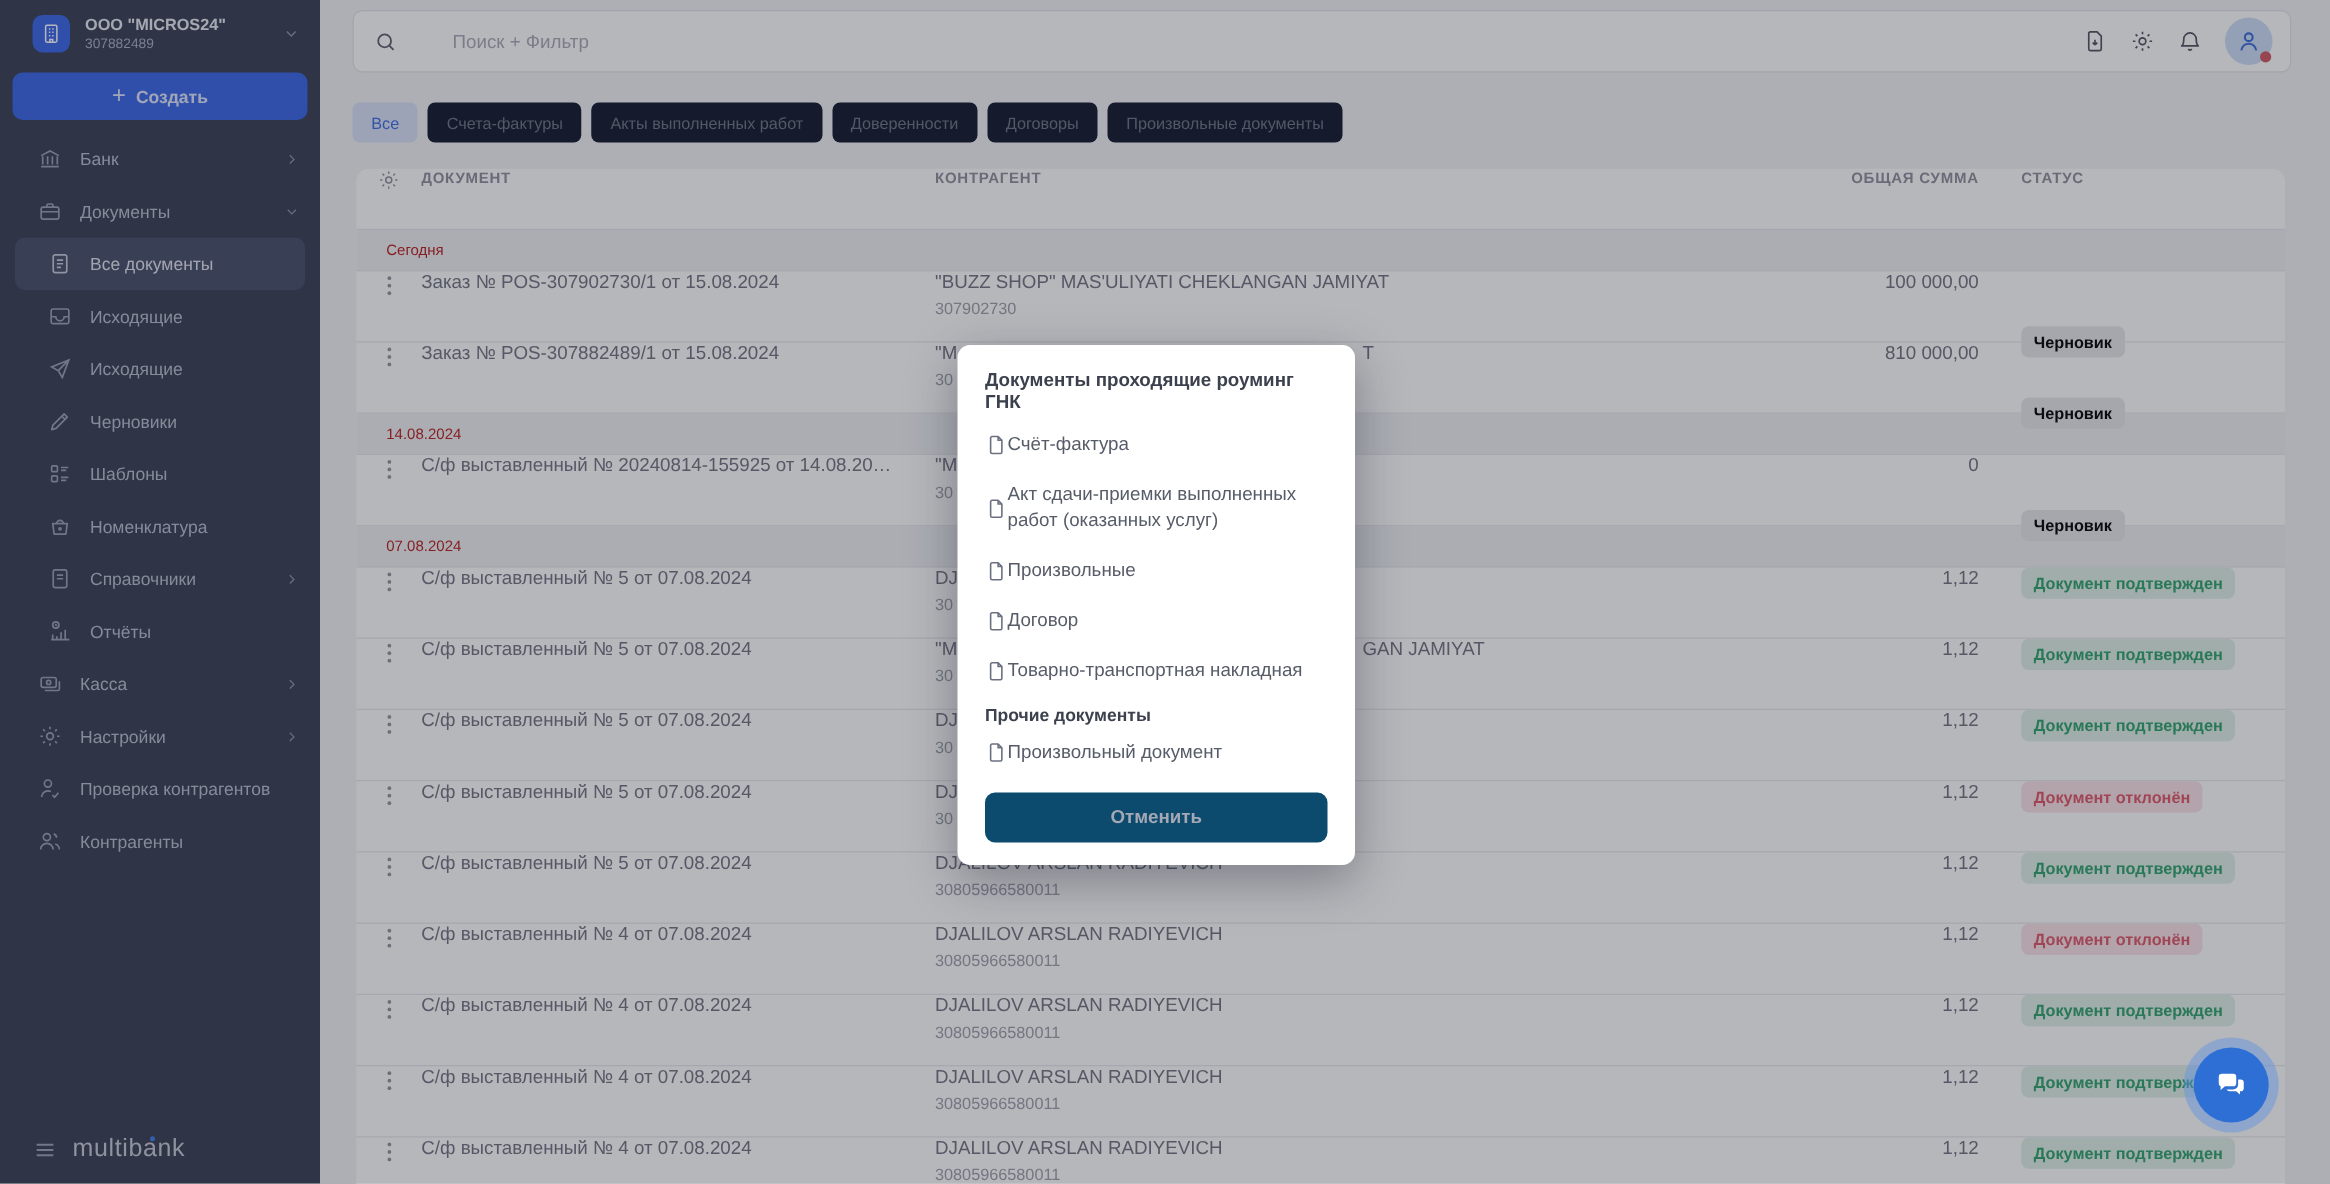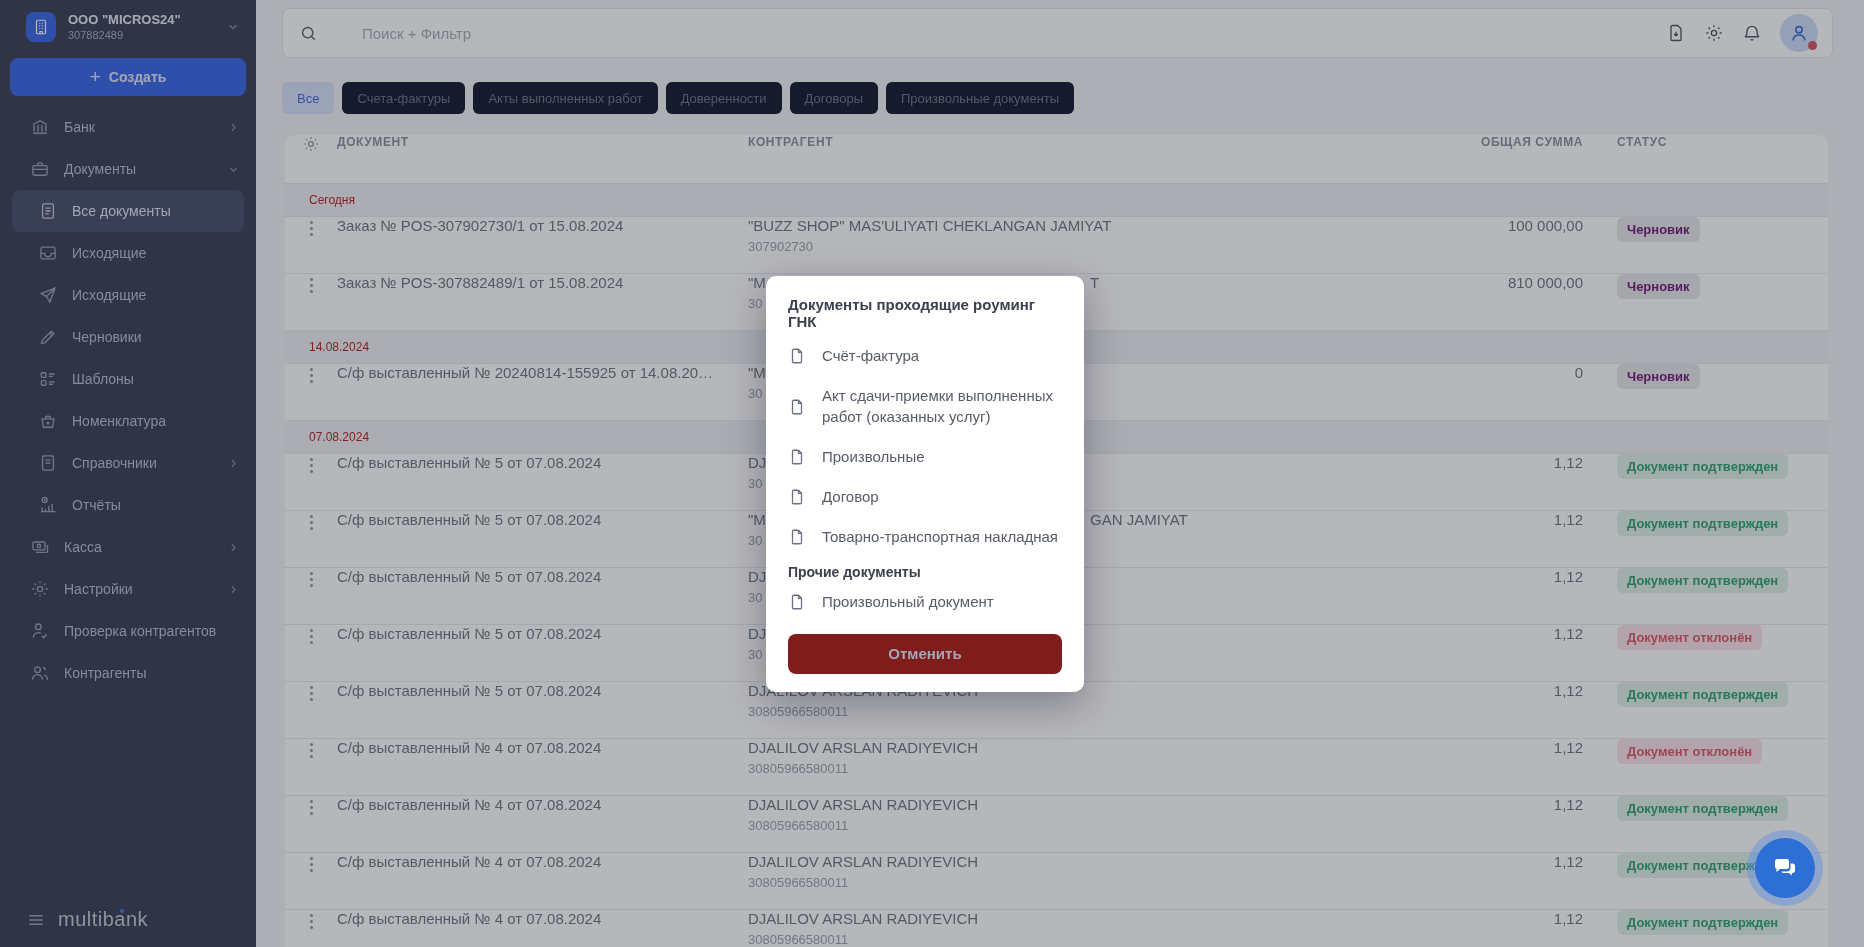--- a/index.html
+++ b/index.html
@@ -67,35 +67,35 @@
   .th-gear{color:#8c909c;cursor:pointer;}
   .group-row{height:32px;background:#eff0f3;display:flex;align-items:center;padding-left:24px;
     font-size:12px;color:#b91c1c;border-bottom:1px solid #e8e9ed;}
   .doc-row{height:56px;border-bottom:1px solid #e8e9ed;cursor:pointer;}
   .kebab{display:flex;flex-direction:column;gap:3px;cursor:pointer;padding:4px;}
   .kebab i{width:3px;height:3px;border-radius:50%;background:#8f93a0;}
   .contr-line{position:relative;font-size:15px;color:#6f7480;line-height:18px;white-space:nowrap;}
   .contr-tail{position:absolute;left:342px;top:0;white-space:nowrap;}
   .contr-inn{font-size:13px;color:#9ca0ab;line-height:15px;}
   .badge{display:inline-block;padding:5px 10px;border-radius:6px;font-size:13px;font-weight:bold;white-space:nowrap;}
-  .badge-draft{background:#e6e7eb;color:#701a75;}
+  .badge-draft{background:#e6e7eb;color:#000000;margin-top:44px;}
   .badge-ok{background:#dff0e8;color:#2da16c;}
   .badge-rej{background:#fbe3e7;color:#df5668;}
 
   
   .overlay{position:absolute;inset:0;background:rgba(33,36,50,0.33);z-index:5;}
   .modal{position:absolute;left:766px;top:276px;width:318px;background:#fff;border-radius:10px;
     box-shadow:0 12px 40px rgba(20,24,40,.35);z-index:6;box-sizing:border-box;padding:20px 22px 18px;}
   .m-title{font-size:15px;font-weight:bold;color:#3c414e;margin-bottom:6px;}
-  .m-item{display:flex;align-items:center;gap:16px;padding:10px 0;font-size:15px;color:#575c69;
+  .m-item{display:flex;align-items:center;padding:10px 0;font-size:15px;color:#575c69;
     line-height:1.35;cursor:pointer;}
   .m-item .mi{color:#6b7080;flex:none;}
   .m-section{font-size:14px;font-weight:bold;color:#3c414e;margin:6px 0 2px;}
   .m-cancel{display:block;width:100%;margin-top:12px;height:40px;border:none;border-radius:8px;
-    background:#7f1d1d;color:#a3a8b4;font-size:15px;font-weight:bold;font-family:inherit;cursor:pointer;}
+    background:#0c4a6e;color:#a3a8b4;font-size:15px;font-weight:bold;font-family:inherit;cursor:pointer;}
 
   
   .chat-fab{position:absolute;left:1747px;top:830px;width:76px;height:76px;border-radius:50%;
     background:rgba(96,146,226,0.45);z-index:7;display:flex;align-items:center;justify-content:center;cursor:pointer;}
   .chat-fab-inner{width:60px;height:60px;border-radius:50%;background:#2e6fd6;
     display:flex;align-items:center;justify-content:center;}
 </style>
 </head>
 <body>
 

